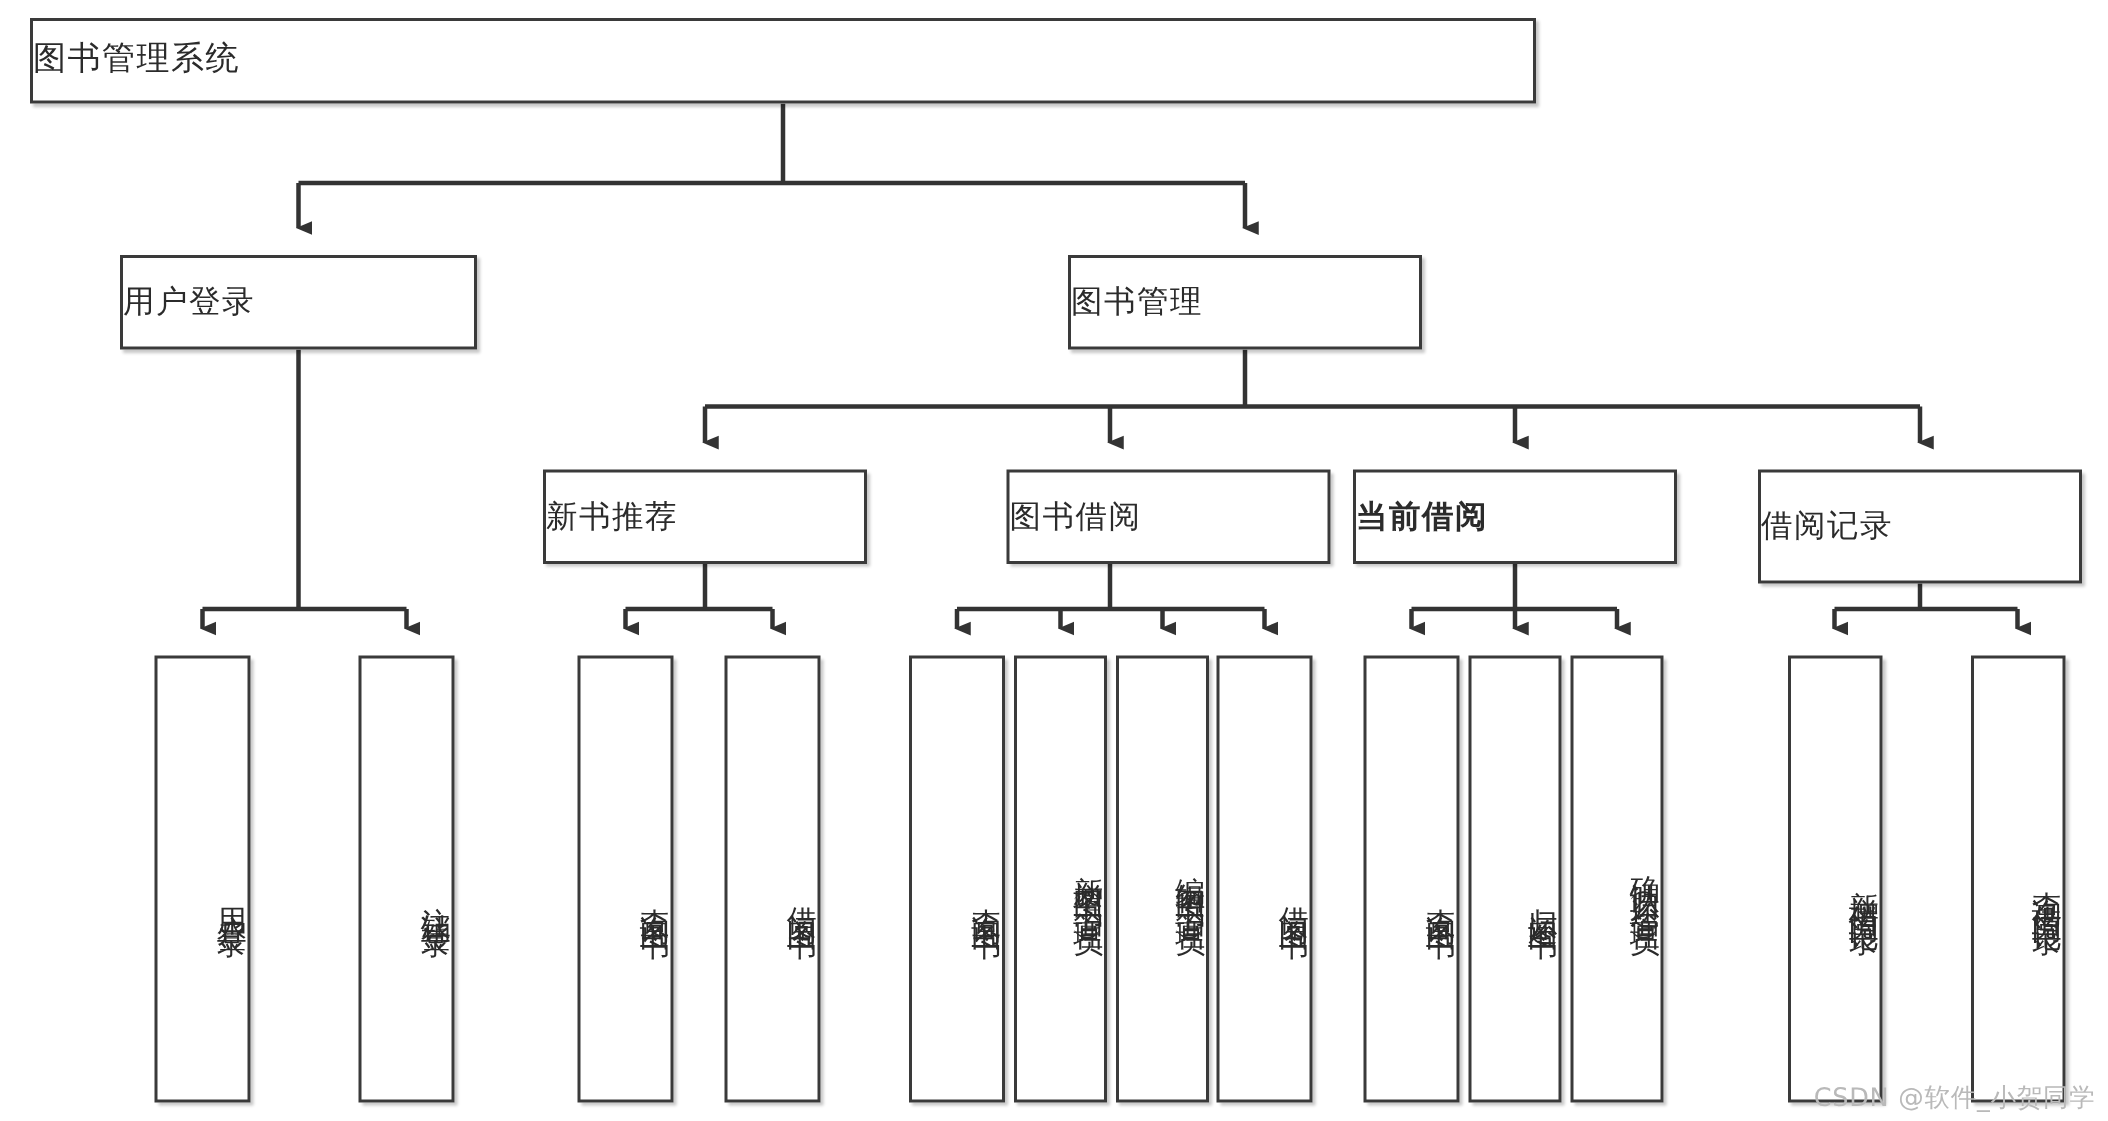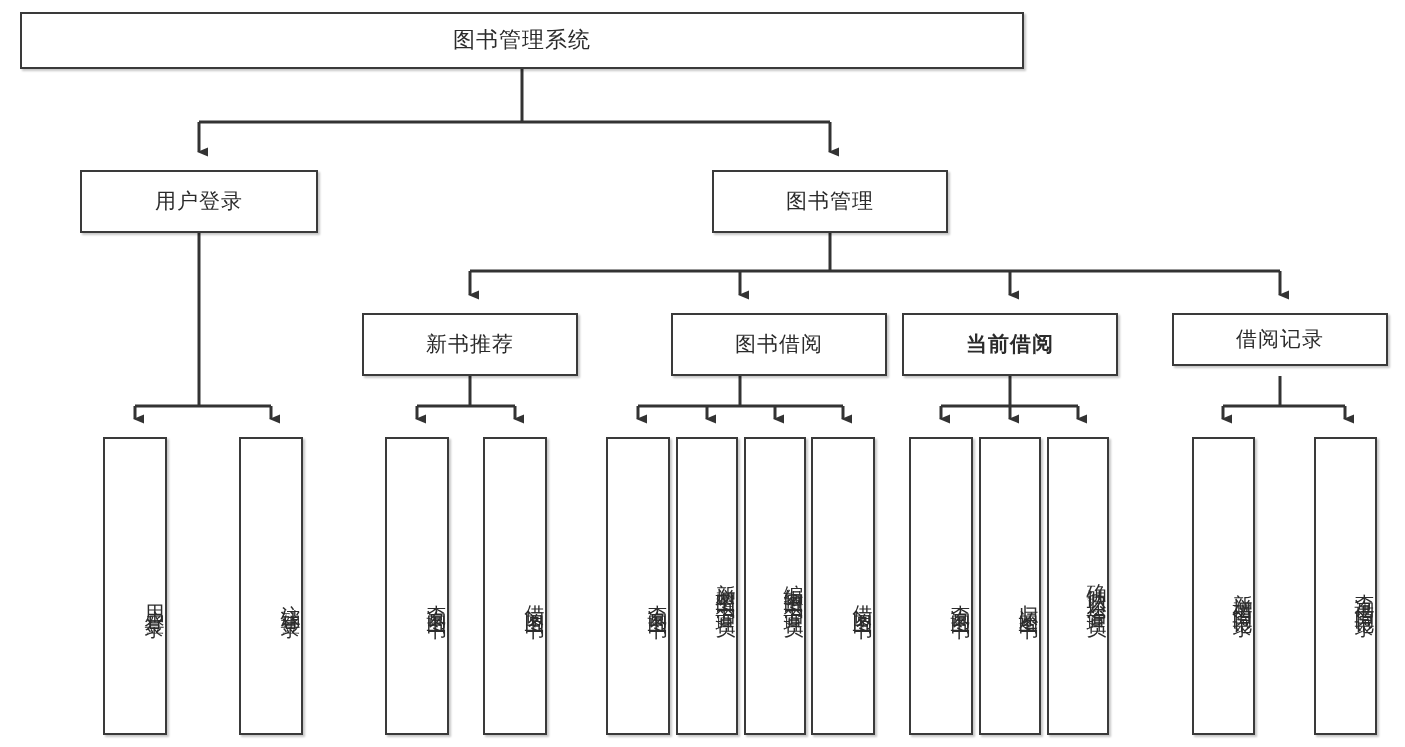--- a/index.html
+++ b/index.html
@@ -27,21 +27,20 @@
     pointer-events: none;
   }
   .node {
     position: absolute;
     box-sizing: border-box;
     background: #ffffff;
     border: 2px solid #3a3a3a;
     box-shadow: 2px 2px 2px rgba(0,0,0,0.22);
     display: flex;
     align-items: center;
-    justify-content: center;
     color: #2b2b2b;
   }
   .node.horiz {
     font-size: 21px;
     letter-spacing: 1px;
     line-height: 1.1;
   }
   .node.root {
     font-size: 22px;
   }
@@ -141,21 +140,21 @@
 
   <div class="node horiz" style="left:362px; top:313px; width:216px; height:63px;">
     <span>新书推荐</span>
   </div>
   <div class="node horiz" style="left:632px; top:313px; width:216px; height:63px;margin-left:39px;">
     <span>图书借阅</span>
   </div>
   <div class="node horiz" style="left:902px; top:313px; width:216px; height:63px;font-weight:bold;">
     <span>当前借阅</span>
   </div>
-  <div class="node horiz" style="left:1172px; top:313px; width:216px; height:53px;">
+  <div class="node horiz" style="left:1172px; top:313px; width:216px; height:76px;">
     <span>借阅记录</span>
   </div>
 
   <div class="node vert" style="left:103px; top:437px; width:64px; height:298px;">
     <span class="vlabel">用户登录</span>
   </div>
   <div class="node vert" style="left:239px; top:437px; width:64px; height:298px;">
     <span class="vlabel">注销登录</span>
   </div>
 
@@ -189,14 +188,15 @@
     <span class="vlabel">确认归还（管理员）</span>
   </div>
 
   <div class="node vert" style="left:1192px; top:437px; width:63px; height:298px; padding-top:14px;">
     <span class="vlabel">新增借阅记录</span>
   </div>
   <div class="node vert" style="left:1314px; top:437px; width:63px; height:298px; padding-top:14px;">
     <span class="vlabel">查询借阅记录</span>
   </div>
 
+  <div class="watermark">CSDN @软件_小贺同学</div>
 
 </div>
 
 </body></html>

